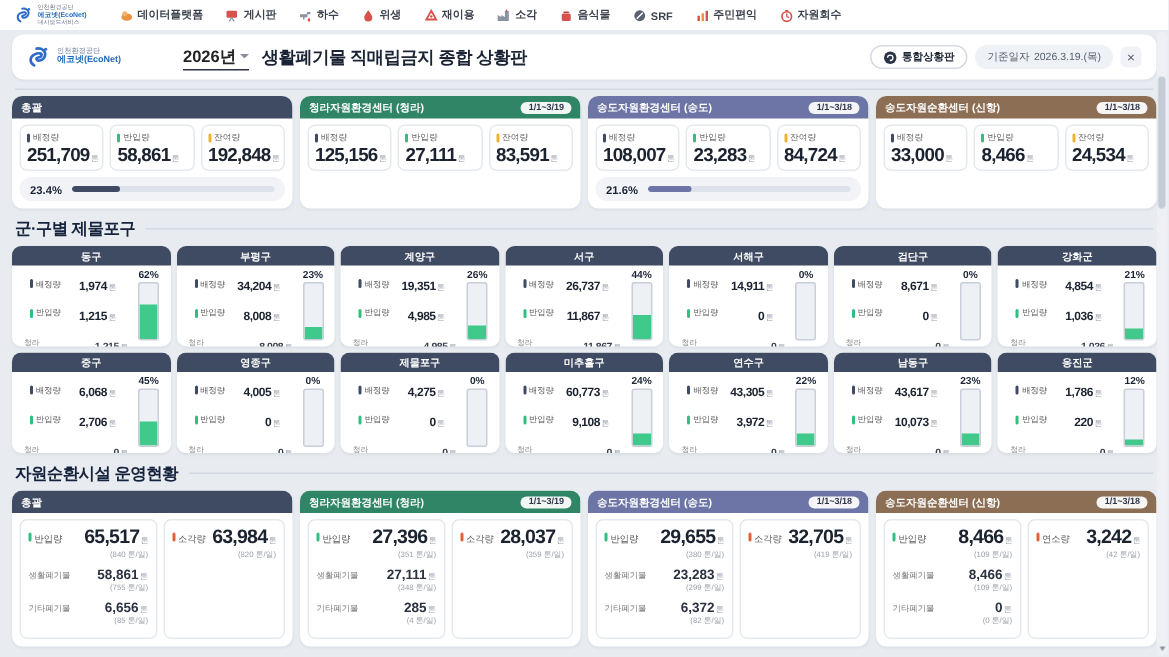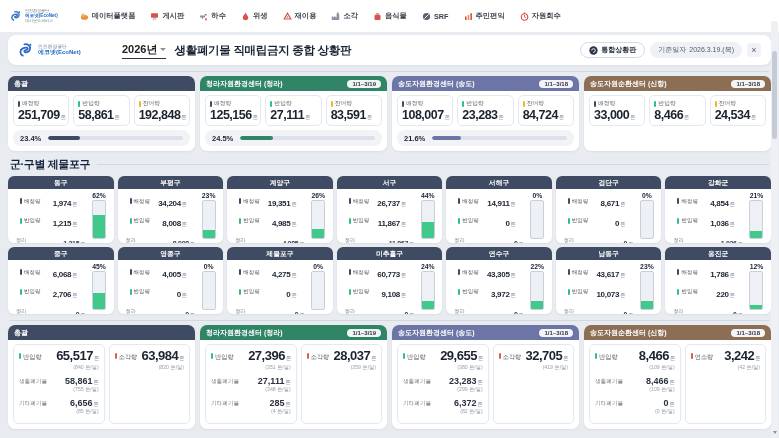--- a/index.html
+++ b/index.html
@@ -1,19 +1,19 @@
 <!DOCTYPE html>
 <html><head>
 <meta charset="utf-8">
 <style>
   * { margin:0; padding:0; box-sizing:border-box; }
   html,body { width:779px; height:438px; overflow:hidden; background:#e8ecf1;
     font-family:"Liberation Sans","DejaVu Sans",sans-serif; }
   
-  .topnav { height:32px; background:#fff; display:flex; align-items:center;
+  .topnav { height:20px; background:#fff; display:flex; align-items:center;
     padding:0 10px; gap:14px; }
   .brand { display:flex; align-items:center; gap:3px; }
   .brand-text { display:flex; flex-direction:column; line-height:1.12; font-size:4px; color:#6a7382; }
   .brand-strong { font-weight:bold; color:#1f6ac2; font-size:4.6px; }
   .nav-items { display:flex; gap:15px; align-items:center; margin-left:8px; }
   .nav-item { display:flex; gap:3px; align-items:center; font-size:7.3px; font-weight:bold;
     color:#3c424d; text-decoration:none; white-space:nowrap; cursor:pointer; }
   .nav-item svg { width:9px; height:9px; flex:0 0 auto; }
   
   .header-card { margin:3px 8px 0; background:#fff; border-radius:8px; height:30px;
@@ -298,26 +298,20 @@
             <div class="stat-value"><span>27,111</span><em>톤</em></div>
           </div>
           <div class="stat-box">
             <div class="stat-label">
                 <i class="acc acc-yellow"></i>
                 <span>잔여량</span>
               </div>
             <div class="stat-value"><span>83,591</span><em>톤</em></div>
           </div>
         </div>
-        <div class="progress-pill">
-          <span class="pct">24.5%</span>
-          <div class="track">
-            <div class="fill" style="width: 24.5%; background: rgb(47, 133, 102);"></div>
-          </div>
-        </div>
       </div>
     </div>
 
     <div class="card">
       <div class="card-head" style="background: rgb(108, 117, 165);">
         <span>송도자원환경센터 (송도)</span>
         <span class="card-badge">1/1~3/18</span>
       </div>
       <div class="s1-body">
         <div class="stat-row">
@@ -791,20 +785,21 @@
           <span class="d-pct">12%</span>
           <div class="vbar">
             <div class="vfill" style="height: 12%;"></div>
           </div>
         </div>
       </div>
     </div>
   </div>
 
   <div class="sec-title">
+    <span>자원순환시설 운영현황</span>
       <div class="rule"></div>
   </div>
   <div class="s3-grid" id="s3-grid">
     <div class="card">
       <div class="card-head" style="background: rgb(63, 75, 99);">
         <span>총괄</span>
 
       </div>
       <div class="s3-body">
         <div class="s3-box left">

